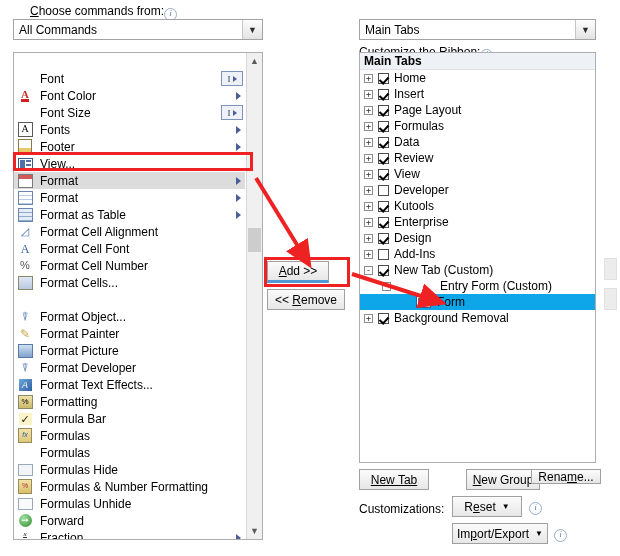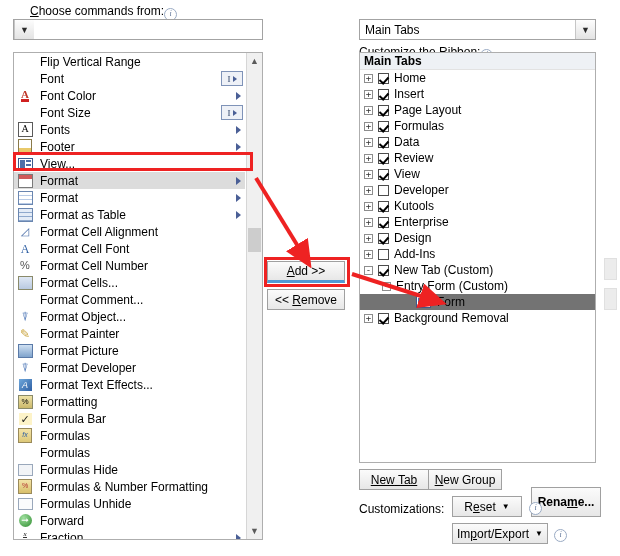--- a/index.html
+++ b/index.html
@@ -70,21 +70,21 @@
   }
   .btn.focus{border-bottom:3px solid #4f9ad6;}
   
   #tree-panel{
     position:absolute;left:359px;top:52px;width:237px;height:411px;
     border:1px solid #aeaeae;background:#fff;box-sizing:border-box;overflow:hidden;
   }
   .thead{height:16px;background:#eef1f5;font-weight:bold;font-size:12px;
     padding-left:4px;line-height:16px;border-bottom:1px solid #e2e2e2;}
   .trow{height:16px;display:flex;align-items:center;font-size:12px;position:relative;}
-  .trow.sel{background:#737373;}
+  .trow.sel{background:#0ea5e9;}
   .exp{
     width:9px;height:9px;border:1px solid #8d8d8d;background:#fff;
     box-sizing:border-box;font-size:9px;line-height:7px;text-align:center;
     color:#333;flex:0 0 9px;font-family:"DejaVu Sans Mono",monospace;
   }
   .chk{
     width:11px;height:11px;border:1px solid #4c4c4c;background:#fff;box-sizing:border-box;
     margin-left:5px;flex:0 0 11px;position:relative;
   }
   .chk.on::after{
@@ -105,36 +105,36 @@
   .anno{position:absolute;pointer-events:none;}
   .redbox{position:absolute;border:3px solid #ee2222;box-sizing:border-box;}
 </style>
 </head>
 <body>
 
 <div class="lbl" style="position:absolute;left:30px;top:4px;">
   <span><u>C</u>hoose commands from:</span><span class="info-icon">i</span>
 </div>
 <div class="combo" style="left:13px;top:19px;width:250px;">
+  <span class="ctext">All Commands</span>
   <span class="carrow">▼</span>
 </div>
 
 <div class="lbl" style="position:absolute;left:359px;top:4px;margin-top:41px;">
   <span>Customize the Ri<u>b</u>bon:</span><span class="info-icon">i</span>
 </div>
 <div class="combo" style="left:359px;top:19px;width:237px;">
   <span class="ctext">Main Tabs</span>
   <span class="carrow">▼</span>
 </div>
 
 <div id="cmd-list">
   <div class="rows" id="cmd-rows">
       <div class="row">
         <span class="ico"></span>
-        <span class="rtext">Flip Vertical Range</span>
       </div>
       <div class="row">
         <span class="ico"></span>
         <span class="rtext">Font</span>
         <span class="ibox">
           <span style="font-family:'Liberation Serif',serif;">I</span>
           <span class="ib-a"></span>
         </span>
       </div>
       <div class="row">
@@ -215,21 +215,20 @@
         <span class="rtext">Format Cell Number</span>
       </div>
       <div class="row">
         <span class="ico">
           <span style="display:block;width:13px;height:12px;border:1px solid #8a8a6a;background:linear-gradient(#dfe8f5,#b9c9e0);"></span>
         </span>
         <span class="rtext">Format Cells...</span>
       </div>
       <div class="row">
         <span class="ico"></span>
-        <span class="rtext">Format Comment...</span>
       </div>
       <div class="row">
         <span class="ico">
           <span style="display:block;font-size:12px;color:#4a74b5;line-height:12px;">⍒</span>
         </span>
         <span class="rtext">Format Object...</span>
       </div>
       <div class="row">
         <span class="ico">
           <span style="display:block;font-size:12px;color:#c8a23a;line-height:12px;">✎</span>
@@ -308,21 +307,21 @@
         <span class="submenu"></span>
       </div>
     </div>
   <div class="vsb">
     <div class="sb-btn">▲</div>
     <div class="sb-thumb" style="top:175px;height:24px;"></div>
     <div class="sb-btn bot">▼</div>
   </div>
 </div>
 
-<div class="btn focus" style="left:267px;top:261px;width:78px;height:22px;">
+<div class="btn focus" style="left:267px;top:261px;width:62px;height:22px;">
   <span><u>A</u>dd &gt;&gt;</span>
 </div>
 <div class="btn" style="left:267px;top:289px;width:78px;height:21px;">
   <span>&lt;&lt; <u>R</u>emove</span>
 </div>
 
 <div id="tree-panel">
   <div class="thead">Main Tabs</div>
   <div id="tree-rows">
       <div class="trow" style="padding-left: 4px;">
@@ -383,21 +382,21 @@
       <div class="trow" style="padding-left: 4px;">
         <span class="exp">+</span>
         <span class="chk"></span>
         <span class="tlabel">Add-Ins</span>
       </div>
       <div class="trow" style="padding-left: 4px;">
         <span class="exp">-</span>
         <span class="chk on"></span>
         <span class="tlabel">New Tab (Custom)</span>
       </div>
-      <div class="trow" style="padding-left: 22px;">
+      <div class="trow" style="padding-left: 22px; gap: 44px;">
         <span class="exp">-</span>
         <span class="tlabel">Entry Form (Custom)</span>
       </div>
       <div class="trow sel" style="padding-left: 40px;">
         <span style="width: 9px; flex: 0 0 9px;"></span>
         <span class="ico" style="margin-left: 5px;">
           <span class="formico">
             <i class="c1"></i>
             <i class="c2"></i>
           </span>
@@ -411,24 +410,24 @@
       </div>
     </div>
 </div>
 
 <div style="position:absolute;left:604px;top:258px;width:13px;height:22px;background:#ececec;border:1px solid #e0e0e0;box-sizing:border-box;"></div>
 <div style="position:absolute;left:604px;top:288px;width:13px;height:22px;background:#ececec;border:1px solid #e0e0e0;box-sizing:border-box;"></div>
 
 <div class="btn" style="left:359px;top:469px;width:70px;height:21px;text-decoration:underline;">
   <span>Ne<u>w</u> Tab</span>
 </div>
-<div class="btn" style="left:428px;top:469px;width:74px;height:21px;">
+<div class="btn" style="left:466px;top:469px;width:74px;height:21px;">
   <span><u>N</u>ew Group</span>
 </div>
-<div class="btn" style="left:531px;top:487px;width:70px;height:30px;font-weight:bold;">
+<div class="btn" style="left:531px;top:469px;width:70px;height:15px;">
   <span>Rena<u>m</u>e...</span>
 </div>
 
 <div class="lbl" style="position:absolute;left:359px;top:502px;">Customizations:</div>
 <div class="btn" style="left:452px;top:496px;width:70px;height:21px;">
   <span>R<u>e</u>set</span>
   <span style="margin-left:6px;font-size:8px;">▼</span>
 </div>
 <span class="info-icon" style="position:absolute;left:529px;top:502px;">i</span>
 

